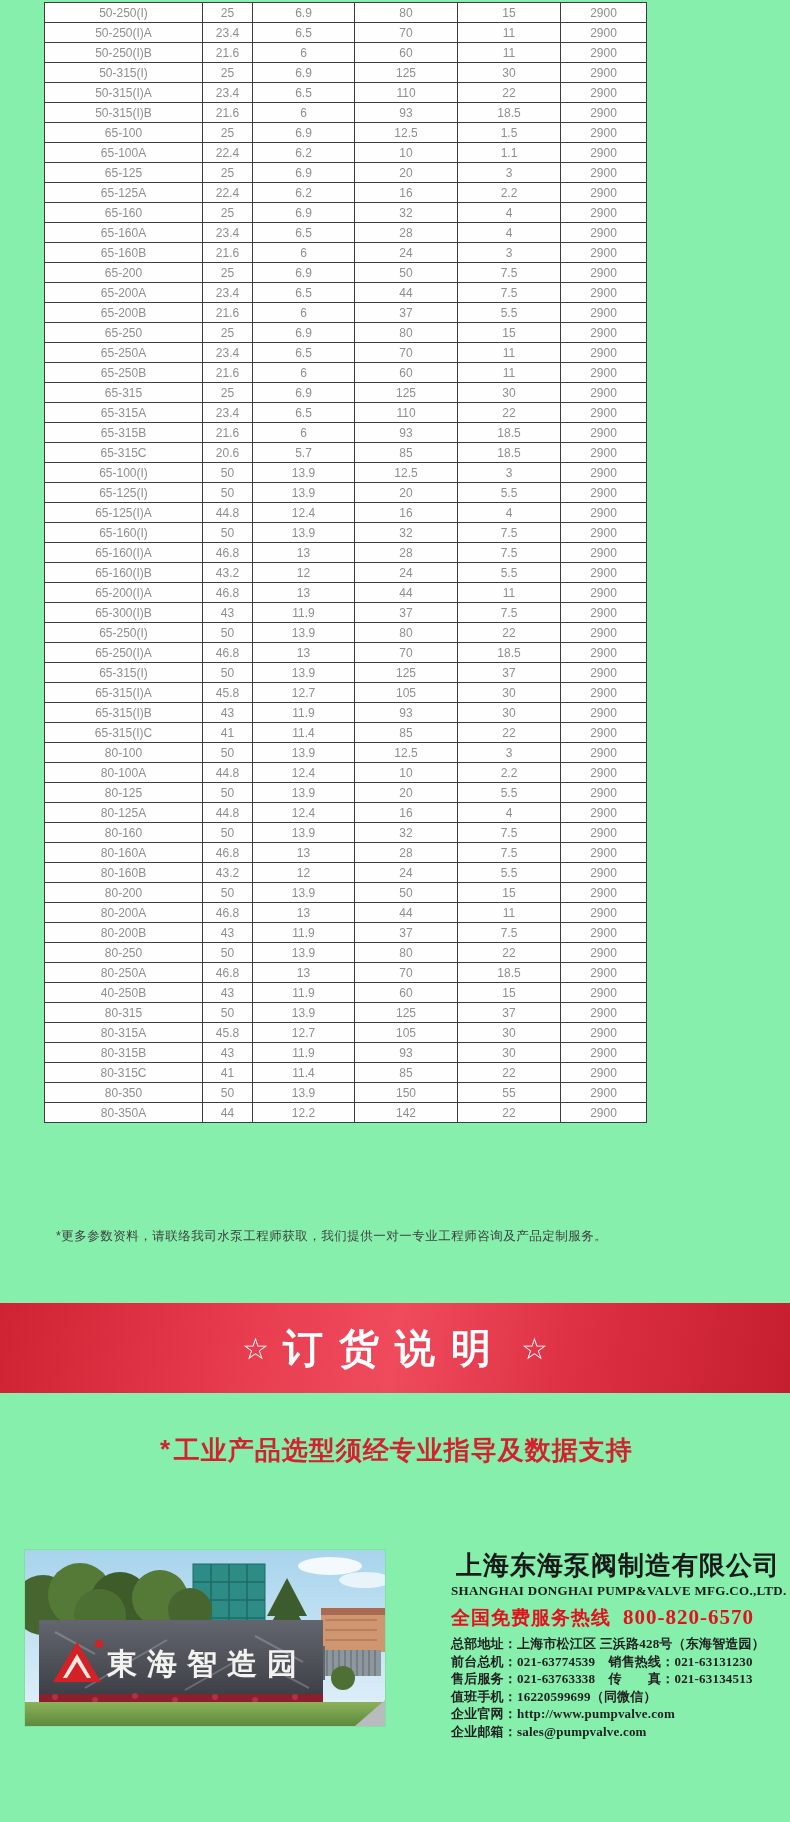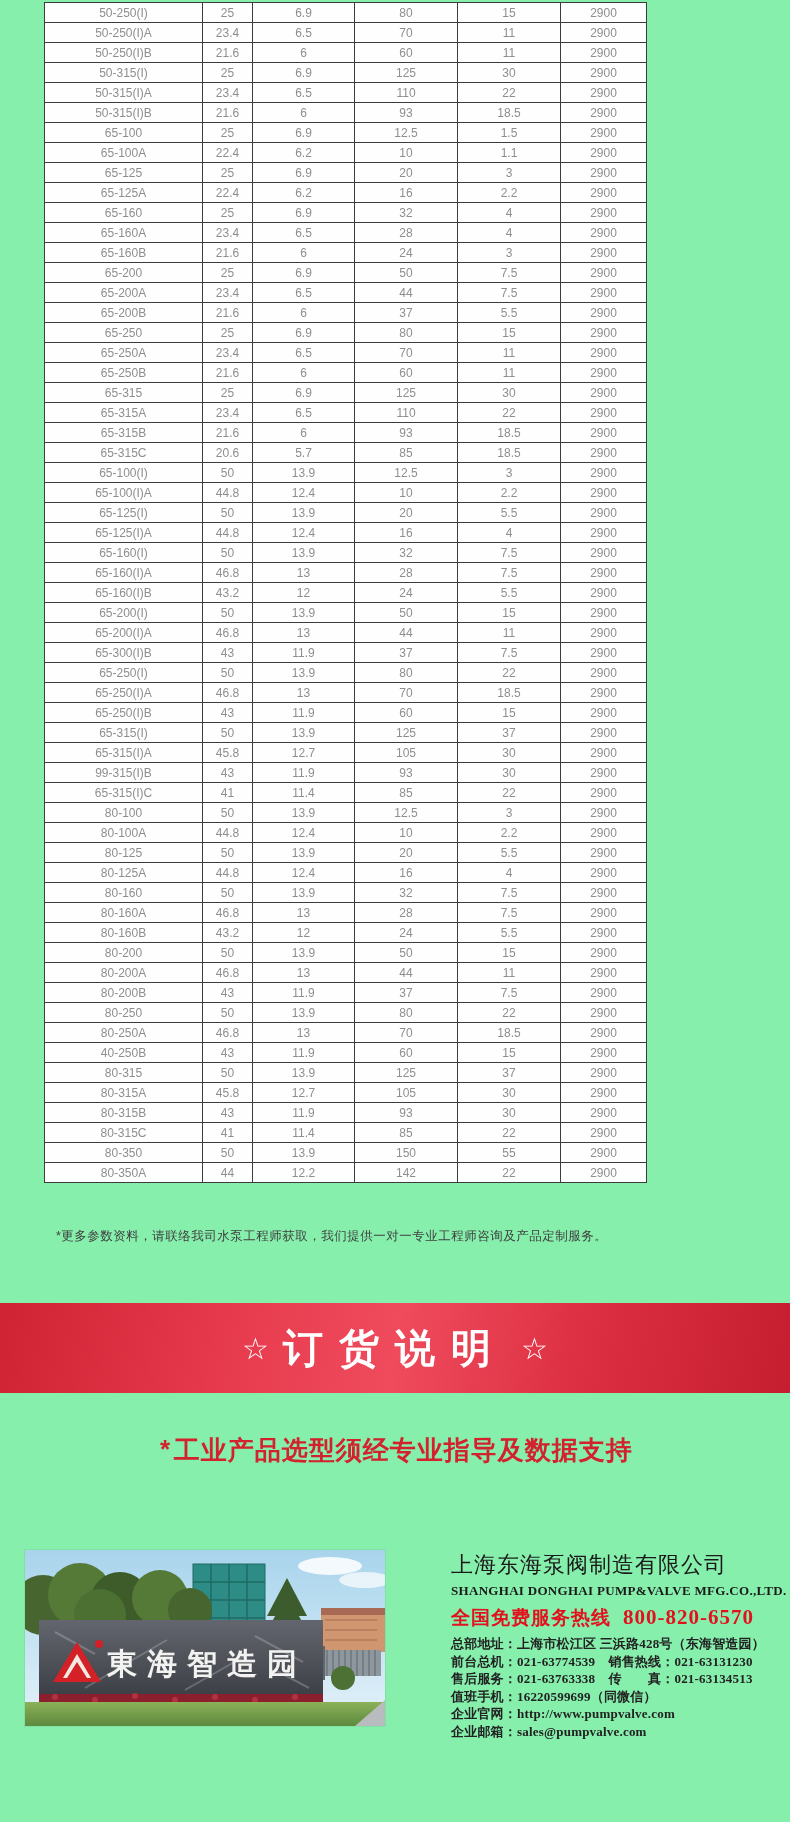--- a/index.html
+++ b/index.html
@@ -55,22 +55,22 @@
     display:flex;align-items:flex-start;
   }
   .photo{
     width:360px;height:176px;flex:0 0 auto;overflow:hidden;
     box-shadow:0 0 0 1px rgba(0,0,0,.05);
   }
   .info{
     margin-left:66px;width:334px;flex:0 0 auto;
   }
   .company-name{
-    font-size:22px;font-weight:normal;color:#1a1a1a;
-    letter-spacing:1px;white-space:nowrap;line-height:30px;
+    font-size:26px;font-weight:bold;color:#1a1a1a;
+    letter-spacing:1px;white-space:nowrap;line-height:30px;text-align:center;
   }
   .company-name-en{
     font-family:"Liberation Serif","DejaVu Serif",serif;
     font-size:13px;font-weight:bold;color:#1a1a1a;
     letter-spacing:.3px;white-space:nowrap;margin-top:3px;
   }
   .hotline{
     margin-top:6px;white-space:nowrap;
     font-family:"Liberation Serif","DejaVu Serif",serif;
     font-weight:bold;color:#e3111d;
@@ -287,28 +287,20 @@
           </tr>
           <tr>
             <td>65-100(I)</td>
             <td>50</td>
             <td>13.9</td>
             <td>12.5</td>
             <td>3</td>
             <td>2900</td>
           </tr>
           <tr>
-            <td>65-100(I)A</td>
-            <td>44.8</td>
-            <td>12.4</td>
-            <td>10</td>
-            <td>2.2</td>
-            <td>2900</td>
-          </tr>
-          <tr>
             <td>65-125(I)</td>
             <td>50</td>
             <td>13.9</td>
             <td>20</td>
             <td>5.5</td>
             <td>2900</td>
           </tr>
           <tr>
             <td>65-125(I)A</td>
             <td>44.8</td>
@@ -335,28 +327,20 @@
           </tr>
           <tr>
             <td>65-160(I)B</td>
             <td>43.2</td>
             <td>12</td>
             <td>24</td>
             <td>5.5</td>
             <td>2900</td>
           </tr>
           <tr>
-            <td>65-200(I)</td>
-            <td>50</td>
-            <td>13.9</td>
-            <td>50</td>
-            <td>15</td>
-            <td>2900</td>
-          </tr>
-          <tr>
             <td>65-200(I)A</td>
             <td>46.8</td>
             <td>13</td>
             <td>44</td>
             <td>11</td>
             <td>2900</td>
           </tr>
           <tr>
             <td>65-300(I)B</td>
             <td>43</td>
@@ -375,45 +359,37 @@
           </tr>
           <tr>
             <td>65-250(I)A</td>
             <td>46.8</td>
             <td>13</td>
             <td>70</td>
             <td>18.5</td>
             <td>2900</td>
           </tr>
           <tr>
-            <td>65-250(I)B</td>
-            <td>43</td>
-            <td>11.9</td>
-            <td>60</td>
-            <td>15</td>
-            <td>2900</td>
-          </tr>
-          <tr>
             <td>65-315(I)</td>
             <td>50</td>
             <td>13.9</td>
             <td>125</td>
             <td>37</td>
             <td>2900</td>
           </tr>
           <tr>
             <td>65-315(I)A</td>
             <td>45.8</td>
             <td>12.7</td>
             <td>105</td>
             <td>30</td>
             <td>2900</td>
           </tr>
           <tr>
-            <td>99-315(I)B</td>
+            <td>65-315(I)B</td>
             <td>43</td>
             <td>11.9</td>
             <td>93</td>
             <td>30</td>
             <td>2900</td>
           </tr>
           <tr>
             <td>65-315(I)C</td>
             <td>41</td>
             <td>11.4</td>

